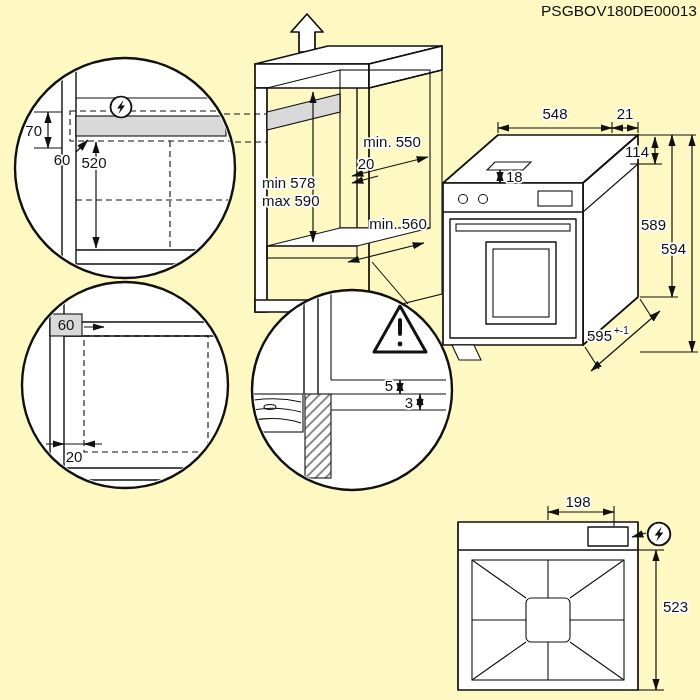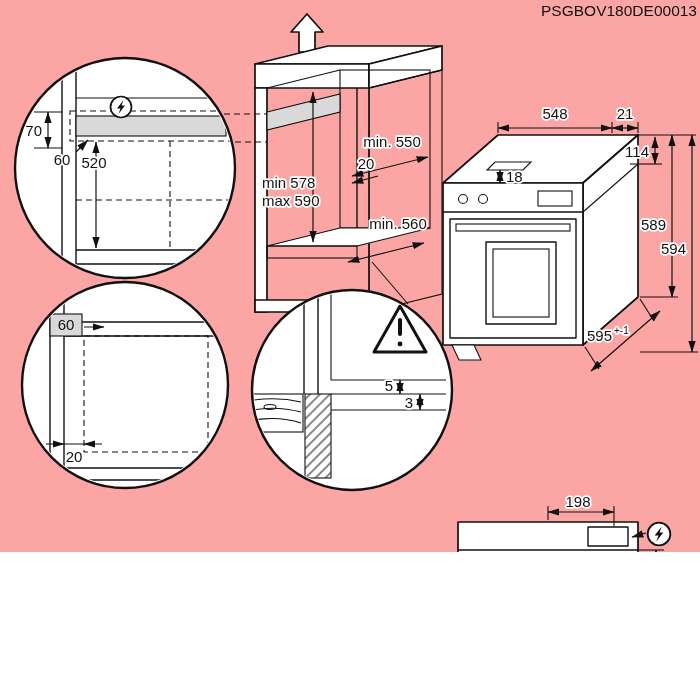--- a/index.html
+++ b/index.html
@@ -1,16 +1,16 @@
 <!DOCTYPE html>
 <html><head>
 <meta charset="utf-8">
 <style>
   html,body{margin:0;padding:0;background:#fff;}
-  .stage{position:relative;width:700px;height:552px;background:#fca5a5;overflow:hidden;}
+  .stage{position:relative;width:700px;height:700px;background:#fef9c3;overflow:hidden;}
   svg{display:block;}
   svg text{font-family:"Liberation Sans","DejaVu Sans",sans-serif;fill:#111;}
   .t15{font-size:15px;}
   .t16{font-size:15.5px;}
   .t10{font-size:10px;}
   .halo{paint-order:stroke;stroke:#fff;stroke-width:3.5px;stroke-linejoin:round;}
   .ln{fill:none;stroke:#111;stroke-width:1.7;stroke-linejoin:round;}
   .md{fill:none;stroke:#111;stroke-width:1.4;stroke-linejoin:round;}
   .thin{fill:none;stroke:#111;stroke-width:1.1;}
   .dim{fill:none;stroke:#111;stroke-width:1.2;}

